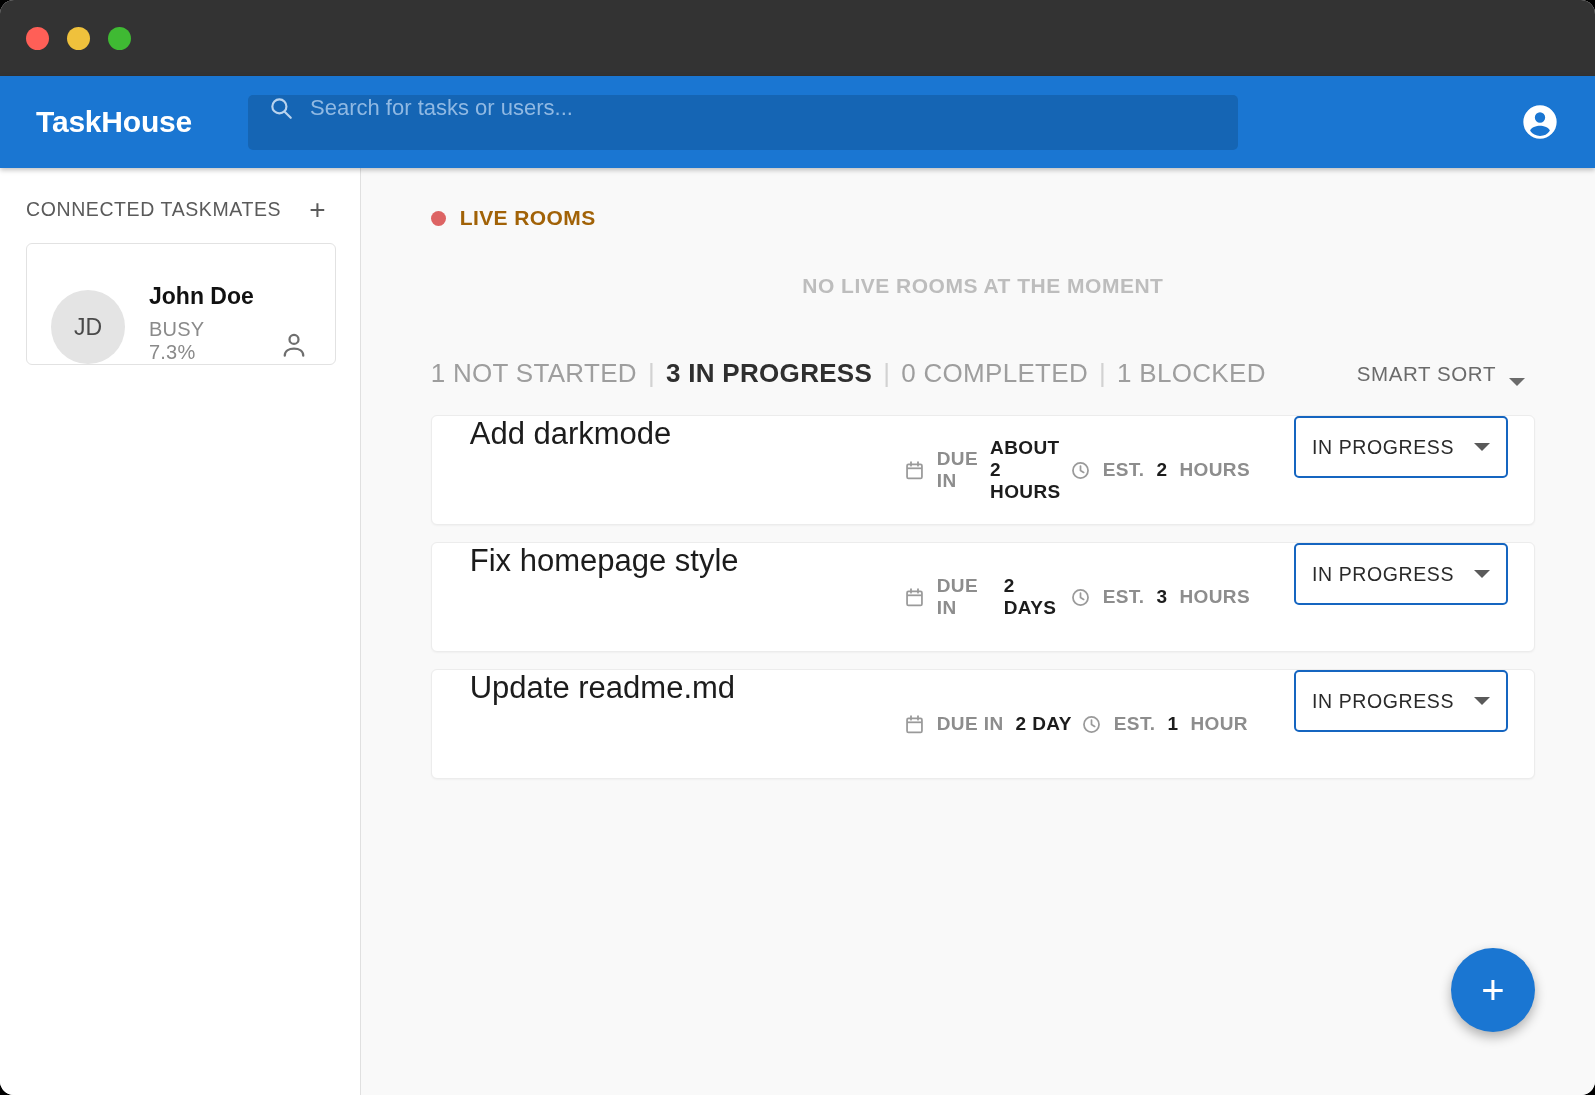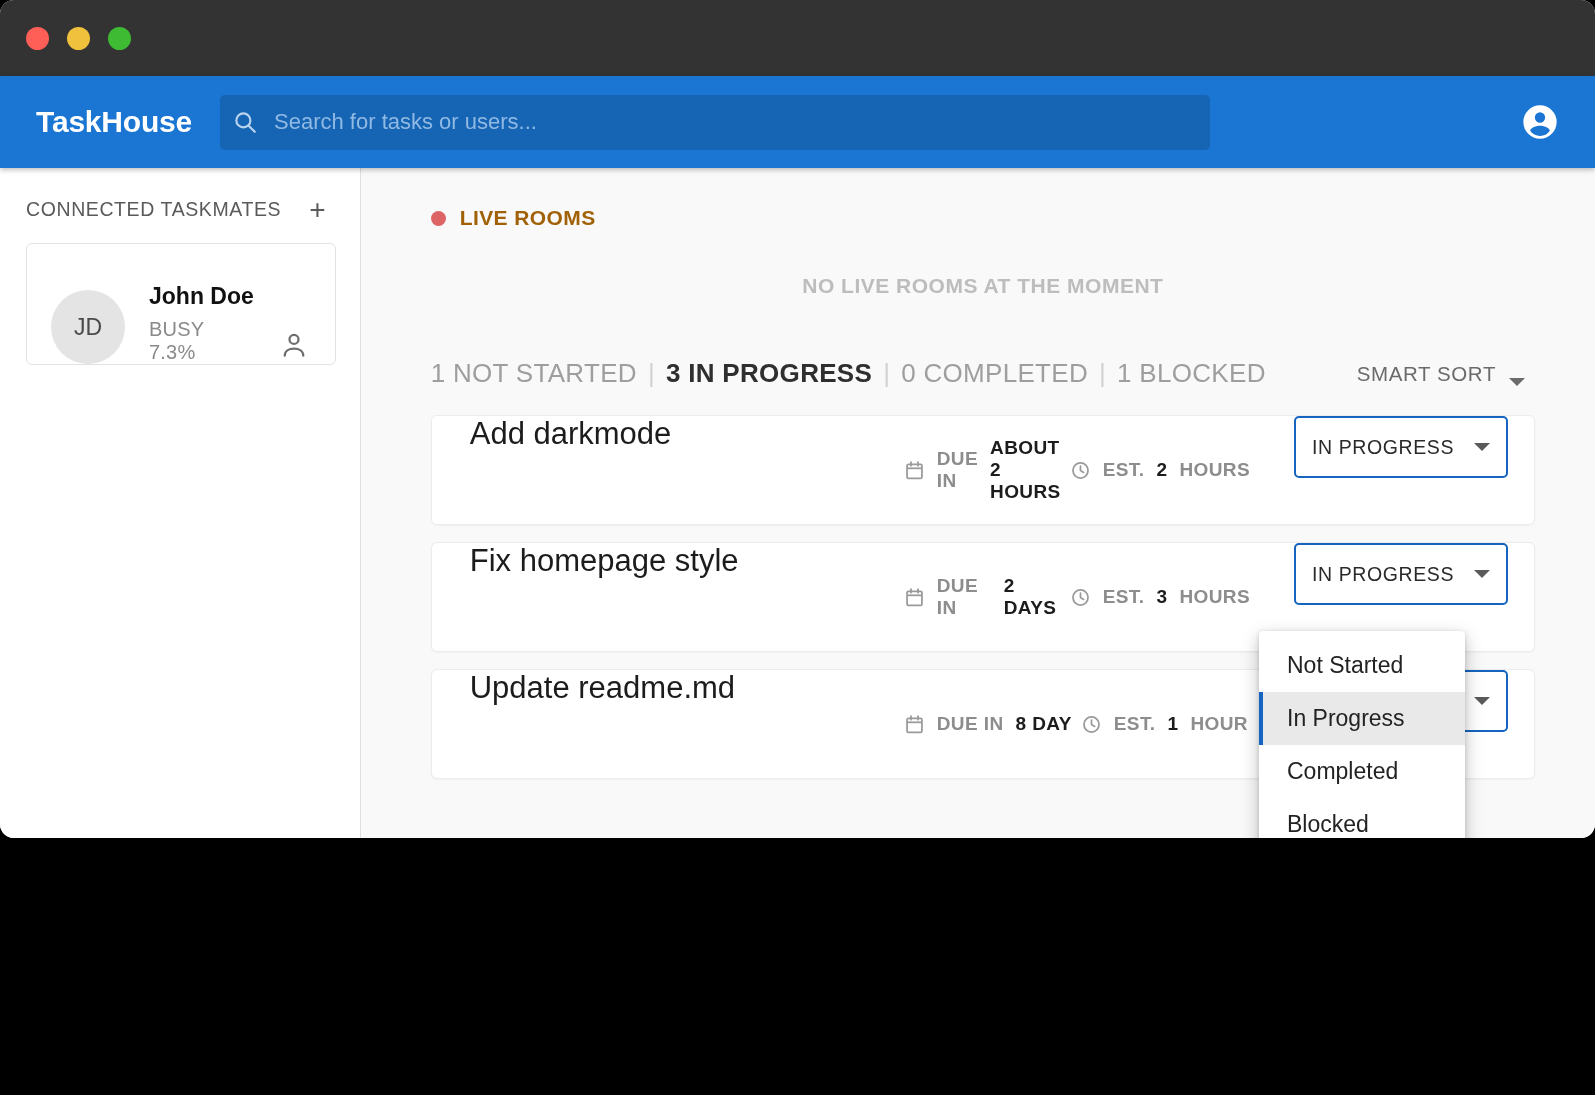--- a/index.html
+++ b/index.html
@@ -5,21 +5,21 @@
   * { box-sizing: border-box; margin: 0; padding: 0; }
   html, body {
     width: 1595px; height: 1095px;
     background: #000;
     font-family: "Liberation Sans", sans-serif;
     overflow: hidden;
   }
   .window {
     position: absolute;
     left: 0; top: 0;
-    width: 1595px; height: 838px;
+    width: 1595px; height: 1095px;
     background: #ffffff;
     border-radius: 14px;
     overflow: hidden;
   }
   
   .titlebar {
     height: 76px;
     background: #333333;
     display: flex;
     align-items: center;
@@ -43,28 +43,28 @@
     z-index: 30;
   }
   .brand {
     color: #ffffff;
     font-size: 30px;
     font-weight: bold;
     letter-spacing: -0.2px;
     white-space: nowrap;
   }
   .searchbox {
-    margin-left: 28px;
+    margin-left: 56px;
     flex: 0 0 990px;
     height: 55px;
     background: #1565b4;
     border-radius: 5px;
     display: flex;
-    align-items: center;
-    padding: 0 12px;
+    align-items: flex-start;
+    padding: 0 20px;
     gap: 16px;
   }
   .search-icon svg { display: block; }
   .search-ph {
     color: #90b9e3;
     font-size: 22px;
   }
   .account {
     margin-left: auto;
     width: 42px; height: 42px;
@@ -463,21 +463,21 @@
             <div class="meta-line">
               <span class="meta-icon">
                 <svg width="21" height="21" viewBox="0 0 24 24" fill="none" stroke="#9a9a9a" stroke-width="2">
                   <rect x="3.5" y="5" width="17" height="16" rx="1.6"></rect>
                   <line x1="8" y1="2.5" x2="8" y2="6.5" stroke-linecap="round"></line>
                   <line x1="16" y1="2.5" x2="16" y2="6.5" stroke-linecap="round"></line>
                   <line x1="3.5" y1="9.5" x2="20.5" y2="9.5"></line>
                 </svg>
               </span>
               <span>DUE IN</span>
-              <span class="strong">8 DAY</span>
+              <span class="strong">2 DAY</span>
             </div>
             <div class="meta-line">
               <span class="meta-icon">
                 <svg width="21" height="21" viewBox="0 0 24 24" fill="none" stroke="#9a9a9a" stroke-width="2">
                   <circle cx="12" cy="12" r="8.6"></circle>
                   <polyline points="12,7 12,12 15.6,14.2" stroke-linecap="round" stroke-linejoin="round"></polyline>
                 </svg>
               </span>
               <span>EST.</span>
               <span class="strong">1</span>
@@ -491,20 +491,14 @@
         </div>
 
       </div>
 
       <div class="fab">
         <span class="plus">+</span>
       </div>
     </div>
   </div>
 
-  <div class="dropdown">
-    <div class="dd-item">Not Started</div>
-    <div class="dd-item selected">In Progress</div>
-    <div class="dd-item">Completed</div>
-    <div class="dd-item">Blocked</div>
-  </div>
 
 </div>
 
 </body></html>

